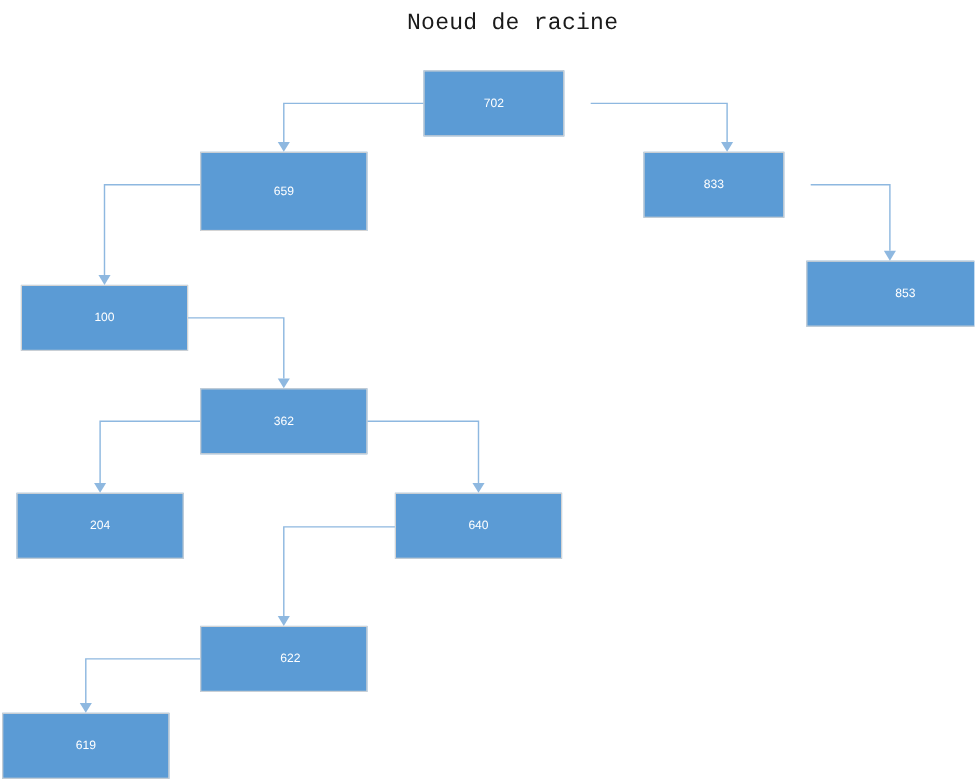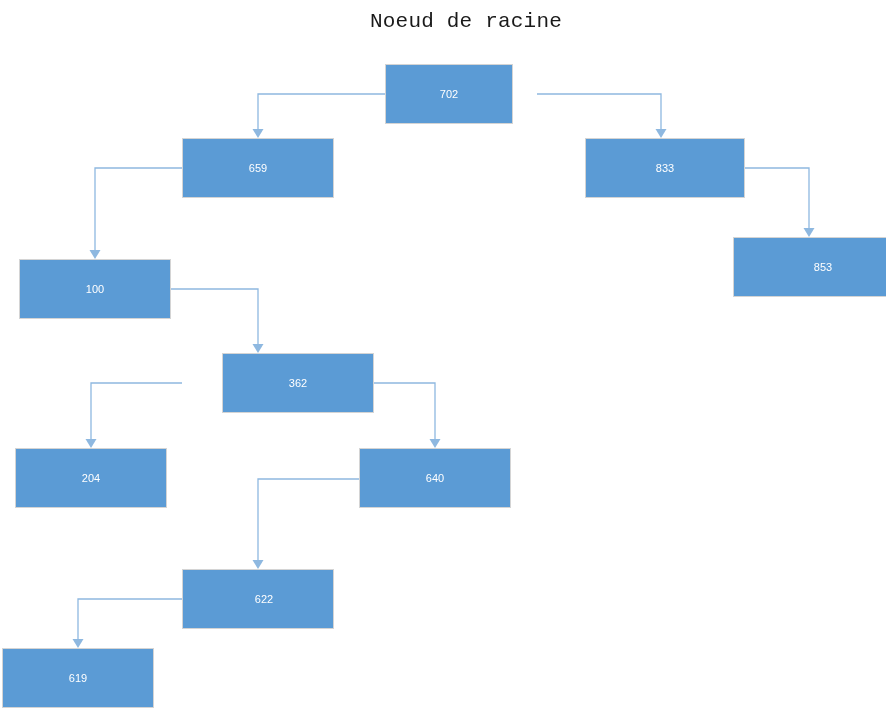--- a/index.html
+++ b/index.html
@@ -95,33 +95,33 @@
       <g>
         <path d="M 182 599 L 78 599 L 78 639" fill="none" stroke="#8eb8e0" stroke-width="1.3"></path>
         <polygon points="72.5,639 83.5,639 78,648" fill="#8eb8e0"></polygon>
       </g>
     </svg>
 
   <div id="node-layer">
       <div class="node" style="left: 385px; top: 64px; width: 128px; height: 60px; background: rgb(91, 155, 213); border-color: rgb(212, 212, 212); color: rgb(255, 255, 255);">
         <span class="node-label">702</span>
       </div>
-      <div class="node" style="left: 182px; top: 138px; width: 152px; height: 60px; background: rgb(91, 155, 213); border-color: rgb(212, 212, 212); color: rgb(255, 255, 255);">
+      <div class="node" style="left: 182px; top: 138px; width: 152px; height: 72px; background: rgb(91, 155, 213); border-color: rgb(212, 212, 212); color: rgb(255, 255, 255);">
         <span class="node-label">659</span>
       </div>
-      <div class="node" style="left: 585px; top: 138px; width: 160px; height: 60px; background: rgb(91, 155, 213); border-color: rgb(212, 212, 212); color: rgb(255, 255, 255);">
+      <div class="node" style="left: 585px; top: 138px; width: 128px; height: 60px; background: rgb(91, 155, 213); border-color: rgb(212, 212, 212); color: rgb(255, 255, 255);">
         <span class="node-label">833</span>
       </div>
       <div class="node" style="left: 733px; top: 237px; width: 180px; height: 60px; background: rgb(91, 155, 213); border-color: rgb(212, 212, 212); color: rgb(255, 255, 255);">
         <span class="node-label">853</span>
       </div>
       <div class="node" style="left: 19px; top: 259px; width: 152px; height: 60px; background: rgb(91, 155, 213); border-color: rgb(212, 212, 212); color: rgb(255, 255, 255);">
         <span class="node-label">100</span>
       </div>
-      <div class="node" style="left: 182px; top: 353px; width: 152px; height: 60px; background: rgb(91, 155, 213); border-color: rgb(212, 212, 212); color: rgb(255, 255, 255); margin-left: 40px;">
+      <div class="node" style="left: 182px; top: 353px; width: 152px; height: 60px; background: rgb(91, 155, 213); border-color: rgb(212, 212, 212); color: rgb(255, 255, 255);">
         <span class="node-label">362</span>
       </div>
       <div class="node" style="left: 15px; top: 448px; width: 152px; height: 60px; background: rgb(91, 155, 213); border-color: rgb(212, 212, 212); color: rgb(255, 255, 255);">
         <span class="node-label">204</span>
       </div>
       <div class="node" style="left: 359px; top: 448px; width: 152px; height: 60px; background: rgb(91, 155, 213); border-color: rgb(212, 212, 212); color: rgb(255, 255, 255);">
         <span class="node-label">640</span>
       </div>
       <div class="node" style="left: 182px; top: 569px; width: 152px; height: 60px; background: rgb(91, 155, 213); border-color: rgb(212, 212, 212); color: rgb(255, 255, 255); padding-left: 12px;">
         <span class="node-label">622</span>

